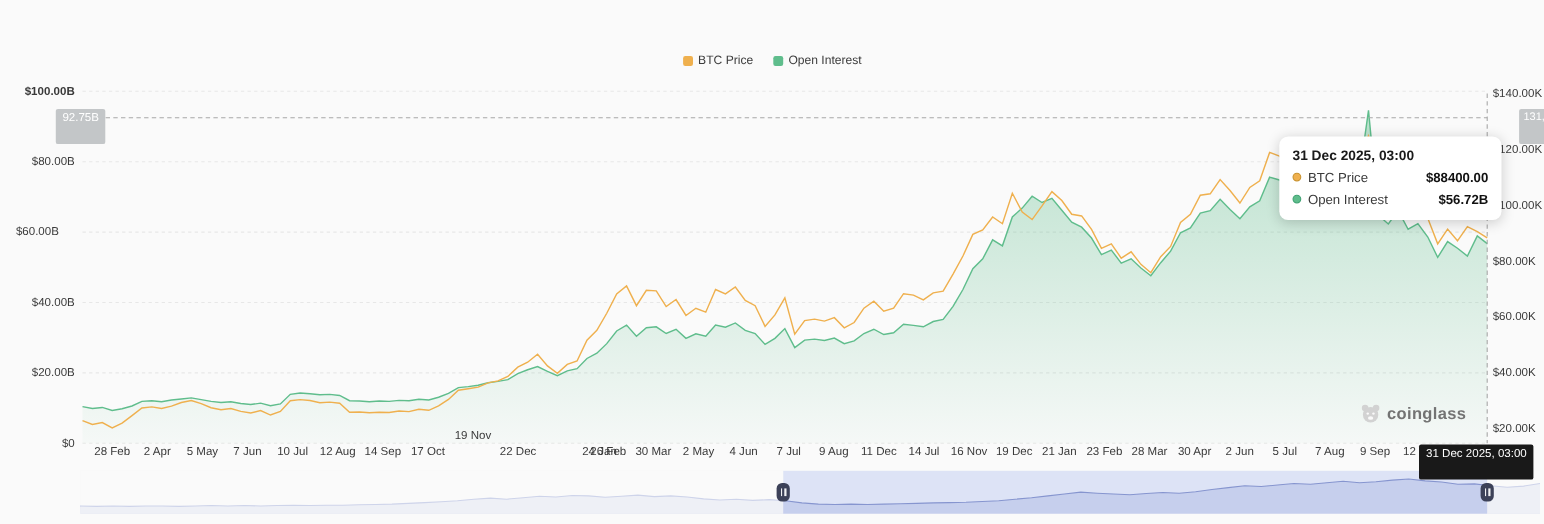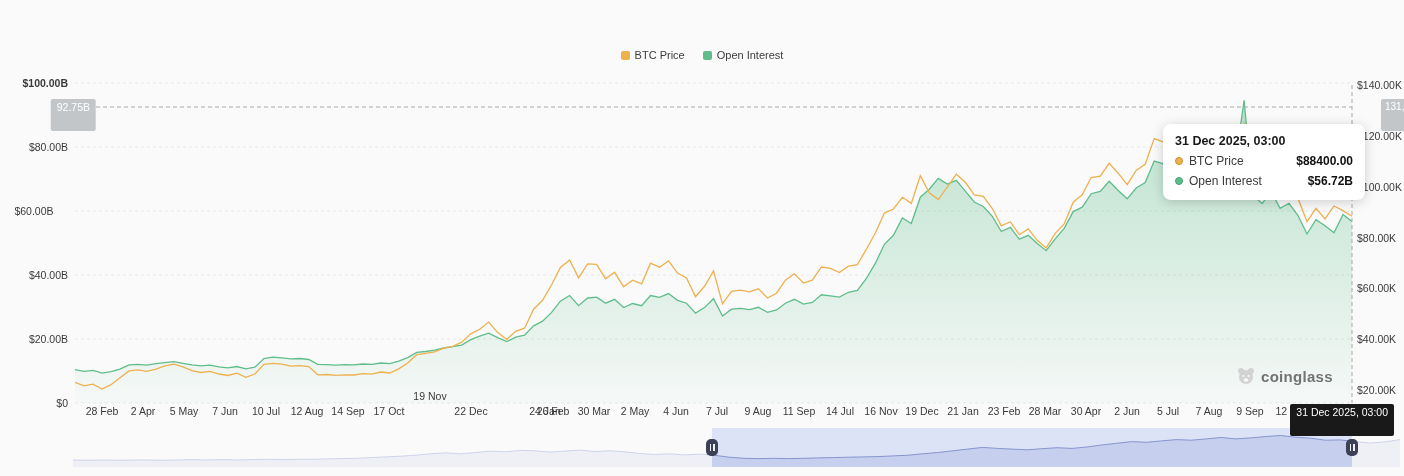--- a/index.html
+++ b/index.html
@@ -102,21 +102,21 @@
       <div class="axlbl" style="left: 389px; top: 405px; transform: translateX(-50%);">17 Oct</div>
       <div class="axlbl" style="left: 430px; top: 390px; transform: translateX(-50%);">19 Nov</div>
       <div class="axlbl" style="left: 471px; top: 405px; transform: translateX(-50%);">22 Dec</div>
       <div class="axlbl" style="left: 512px; top: 405px; transform: translateX(-50%); margin-left: 33px;">24 Jan</div>
       <div class="axlbl" style="left: 553px; top: 405px; transform: translateX(-50%);">26 Feb</div>
       <div class="axlbl" style="left: 594px; top: 405px; transform: translateX(-50%);">30 Mar</div>
       <div class="axlbl" style="left: 635px; top: 405px; transform: translateX(-50%);">2 May</div>
       <div class="axlbl" style="left: 676px; top: 405px; transform: translateX(-50%);">4 Jun</div>
       <div class="axlbl" style="left: 717px; top: 405px; transform: translateX(-50%);">7 Jul</div>
       <div class="axlbl" style="left: 758px; top: 405px; transform: translateX(-50%);">9 Aug</div>
-      <div class="axlbl" style="left: 799px; top: 405px; transform: translateX(-50%);">11 Sep</div>
+      <div class="axlbl" style="left: 799px; top: 405px; transform: translateX(-50%);">11 Dec</div>
       <div class="axlbl" style="left: 840px; top: 405px; transform: translateX(-50%);">14 Jul</div>
       <div class="axlbl" style="left: 881px; top: 405px; transform: translateX(-50%);">16 Nov</div>
       <div class="axlbl" style="left: 922px; top: 405px; transform: translateX(-50%);">19 Dec</div>
       <div class="axlbl" style="left: 963px; top: 405px; transform: translateX(-50%);">21 Jan</div>
       <div class="axlbl" style="left: 1004px; top: 405px; transform: translateX(-50%);">23 Feb</div>
       <div class="axlbl" style="left: 1045px; top: 405px; transform: translateX(-50%);">28 Mar</div>
       <div class="axlbl" style="left: 1086px; top: 405px; transform: translateX(-50%);">30 Apr</div>
       <div class="axlbl" style="left: 1127px; top: 405px; transform: translateX(-50%);">2 Jun</div>
       <div class="axlbl" style="left: 1168px; top: 405px; transform: translateX(-50%);">5 Jul</div>
       <div class="axlbl" style="left: 1209px; top: 405px; transform: translateX(-50%);">7 Aug</div>

